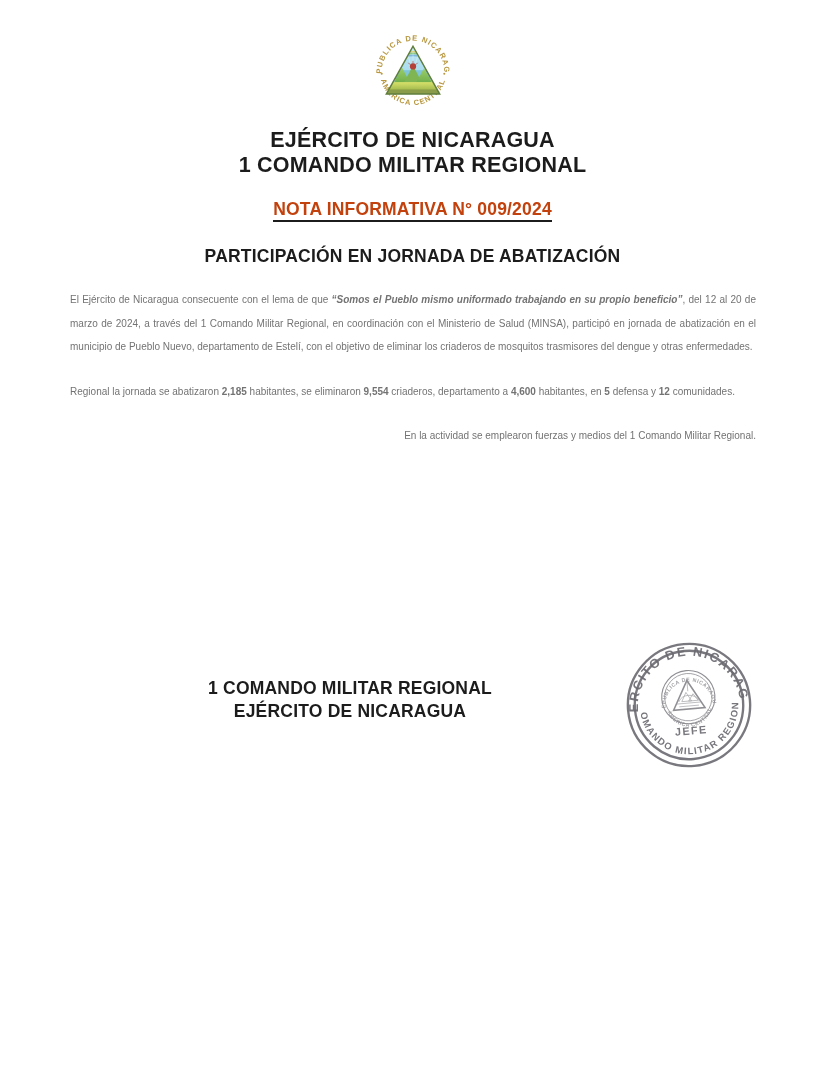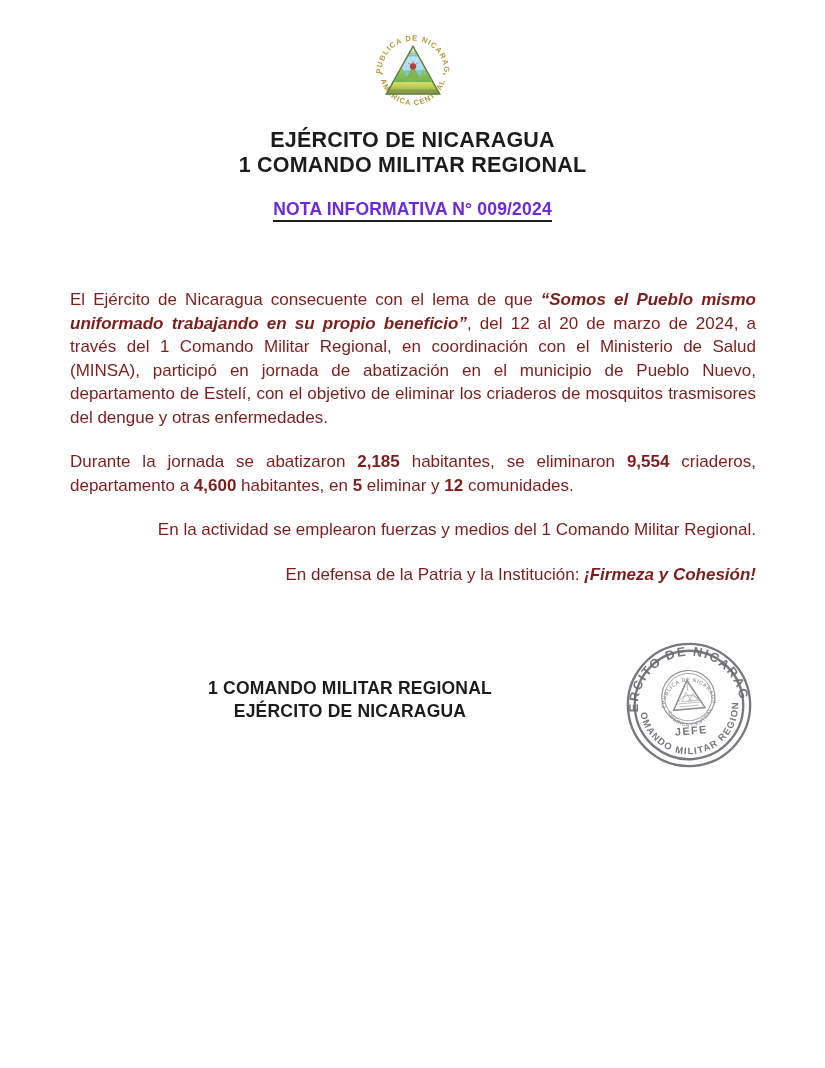--- a/index.html
+++ b/index.html
@@ -49,21 +49,21 @@
     font-weight: bold;
     letter-spacing: 0.2px;
     line-height: 25px;
     color: #1c1c1c;
   }
   .nota-line {
     margin-top: 21px;
     font-size: 17.5px;
     font-weight: bold;
     letter-spacing: 0.2px;
-    color: #6d28d9;
+    color: #c2410c;
     text-align: center;
   }
   .nota-line span {
     border-bottom: 2px solid #1c1c1c;
     padding-bottom: 1px;
   }
   .subject-line {
     margin-top: 26px;
     font-size: 17.5px;
     font-weight: bold;
@@ -72,26 +72,26 @@
   }
 
   
   .body-text {
     position: absolute;
     top: 288px;
     left: 70px;
     width: 686px;
   }
   .para {
-    font-size: 17px;
+    font-size: 10px;
     line-height: 23.5px;
     text-align: justify;
     text-justify: inter-word;
     margin: 0 0 18px 0;
-    color: #7f1d1d;
+    color: #737373;
   }
   .para:last-child { margin-bottom: 0; }
   .para.gap-lg { margin-bottom: 21px; }
   .para.nojust { text-align: right; }
   b { font-weight: bold; }
   .bi {
     font-weight: bold;
     font-style: italic;
   }
 
@@ -191,32 +191,32 @@
         </g>
       </g>
       <polygon points="50,22 79,74 21,74" fill="none" stroke="#5f7d3c" stroke-width="1.6"></polygon>
     </svg>
   </div>
 
   <div class="headings">
     <div class="title-line">EJÉRCITO DE NICARAGUA</div>
     <div class="title-line">1 COMANDO MILITAR REGIONAL</div>
     <div class="nota-line"><span>NOTA INFORMATIVA N° 009/2024</span></div>
+    <div class="subject-line">PARTICIPACIÓN EN JORNADA DE ABATIZACIÓN</div>
   </div>
 
   <div class="body-text">
 
     <p class="para gap-lg"><span>El Ejército de Nicaragua consecuente con el lema de que </span><span class="bi">“Somos el Pueblo mismo uniformado trabajando en su propio beneficio”</span><span>, del 12 al 20 de marzo de 2024, a través del 1 Comando Militar Regional, en coordinación con el Ministerio de Salud (MINSA), participó en jornada de abatización en el municipio de Pueblo Nuevo, departamento de Estelí, con el objetivo de eliminar los criaderos de mosquitos trasmisores del dengue y otras enfermedades.</span></p>
 
-    <p class="para gap-lg"><span>Durante la jornada se abatizaron </span><b>2,185</b><span> habitantes, se eliminaron </span><b>9,554</b><span> criaderos, departamento a </span><b>4,600</b><span> habitantes, en </span><b>5</b><span> eliminar y </span><b>12</b><span> comunidades.</span></p>
+    <p class="para gap-lg"><span>Regional la jornada se abatizaron </span><b>2,185</b><span> habitantes, se eliminaron </span><b>9,554</b><span> criaderos, departamento a </span><b>4,600</b><span> habitantes, en </span><b>5</b><span> defensa y </span><b>12</b><span> comunidades.</span></p>
 
     <p class="para nojust gap-lg">En la actividad se emplearon fuerzas y medios del 1 Comando Militar Regional.</p>
 
 
-    <p class="para nojust gap-lg"><span>En defensa de la Patria y la Institución: </span><span class="bi">¡Firmeza y Cohesión!</span></p>
 
   </div>
 
   <div class="signature">
     <div class="sig-line">1 COMANDO MILITAR REGIONAL</div>
     <div class="sig-line">EJÉRCITO DE NICARAGUA</div>
   </div>
 
   <svg class="seal" viewBox="0 0 140 140">
     <defs>

